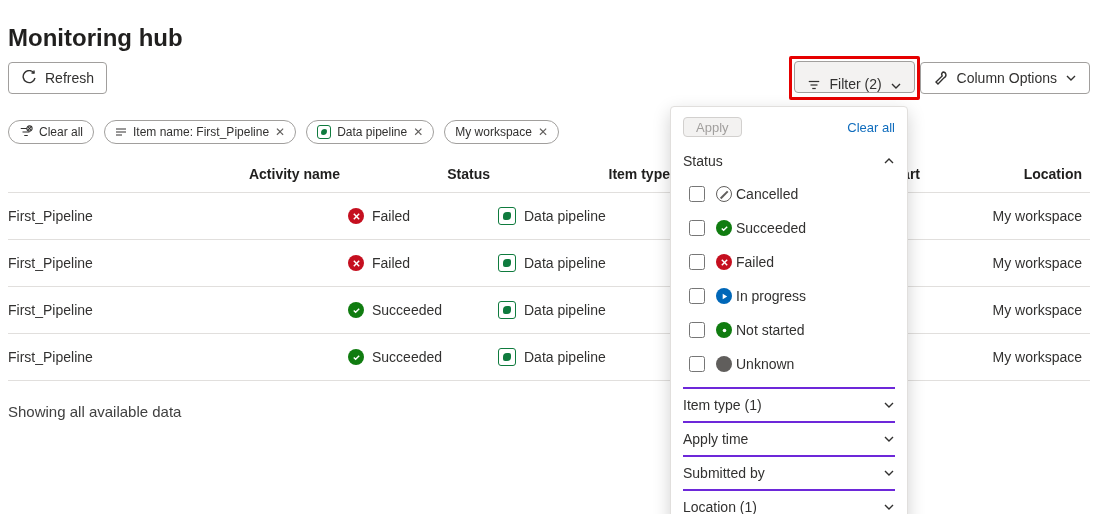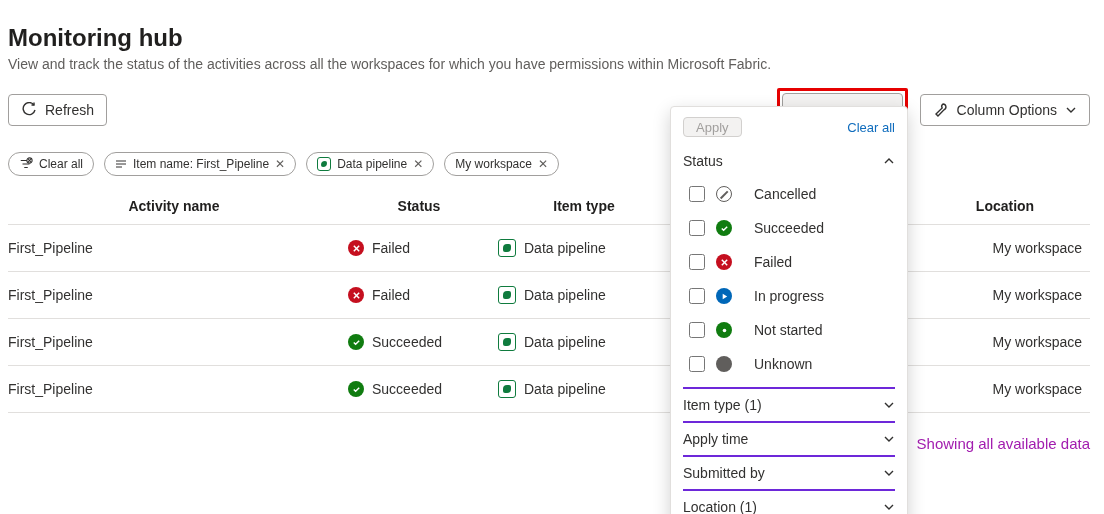--- a/index.html
+++ b/index.html
@@ -18,21 +18,20 @@
     margin: 16px 0 4px 0;
     color: #201f1e;
   }
   .page-subtitle {
     margin: 0 0 16px 0;
     color: #605e5c;
   }
   .action-row {
     display: flex;
     align-items: center;
-    gap: 12px;
     margin-bottom: 20px;
   }
   .btn {
     display: inline-flex;
     align-items: center;
     gap: 8px;
     height: 32px;
     padding: 0 12px;
     border: 1px solid #a19f9d;
     background: #fff;
@@ -94,21 +93,21 @@
     display: inline-flex; align-items:center; justify-content:center;
   }
   .chip.clear-all-chip svg { width:14px; height:14px; }
 
   table.grid {
     width: 100%;
     border-collapse: collapse;
     table-layout: fixed;
   }
   table.grid th {
-    text-align: center;
+    text-align: right;
     font-weight: 600;
     font-size: 14px;
     color: #201f1e;
     padding: 8px 8px 10px 0;
     border-bottom: 1px solid #e1dfdd;
   }
   table.grid td {
     padding: 14px 8px 14px 0;
     border-bottom: 1px solid #e1dfdd;
     vertical-align: middle;
@@ -137,21 +136,21 @@
   .status-icon svg { width:9px; height:9px; }
 
   .type-badge {
     width:18px;height:18px;border:1.5px solid #0f7b3e;border-radius:3px;
     display:inline-flex;align-items:center;justify-content:center;
   }
   .type-badge-inner{
     width:8px;height:8px;background:#0f7b3e;border-radius:4px 2px 4px 2px;
   }
 
-  .footer-msg { text-align:right; color:#a21caf; padding:22px 0; font-size:15px;}
+  .footer-msg { text-align:left; color:#404040; padding:22px 0; font-size:15px;}
 
   
   .filter-panel {
     position: absolute;
     left: 670px;
     top: 106px;
     width: 238px;
     background:#fff;
     border:1px solid #e1dfdd;
     box-shadow: 0 6px 18px rgba(0,0,0,.18);
@@ -169,29 +168,28 @@
     display:flex; justify-content:space-between; align-items:center;
     padding:8px 0; font-size:14px; color:#323130; cursor:pointer;
     border-top:2px solid #6d28d9;
   }
   .fp-section-head.first { border-top:none; }
   .fp-options { padding-bottom:6px; }
   .fp-opt { display:flex; align-items:center; gap:8px; padding:6px 2px; }
   .fp-opt input[type=checkbox]{
     width:16px;height:16px; accent-color:#0f6cbd;
   }
-  .fp-opt-label { display:flex; align-items:center; gap:22px; }
+  .fp-opt-label { display:flex; align-items:center; gap:4px; }
   .chev { width:12px;height:12px; }
 </style>
 </head>
 <body>
 
 <div class="page">
   <h1 class="page-title">Monitoring hub</h1>
-  <p class="page-subtitle">View and track the status of the activities across all the workspaces for which you have permissions within Microsoft Fabric.</p>
 
   <div class="action-row">
     <button class="btn">
       <svg width="16" height="16" viewBox="0 0 16 16" fill="none" stroke="#323130" stroke-width="1.4">
         <path d="M13 3 A6 6 0 1 0 14 8"></path>
           <path d="M13 0.5 L13 3 L10.5 3"></path>
       </svg>
       <span>Refresh</span>
     </button>
 

